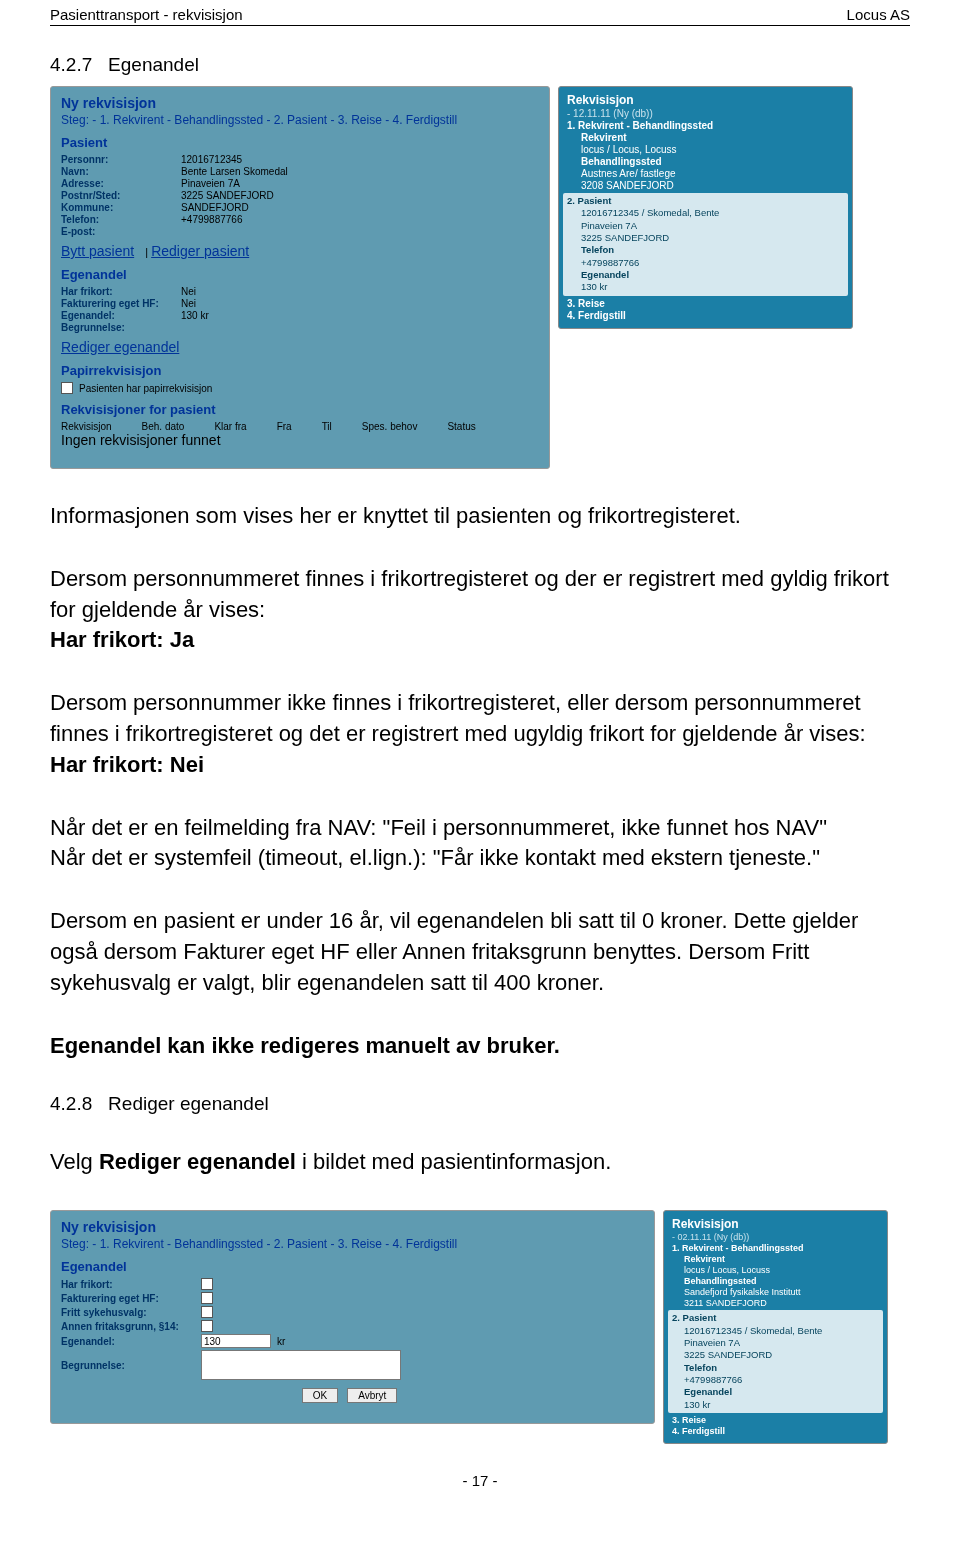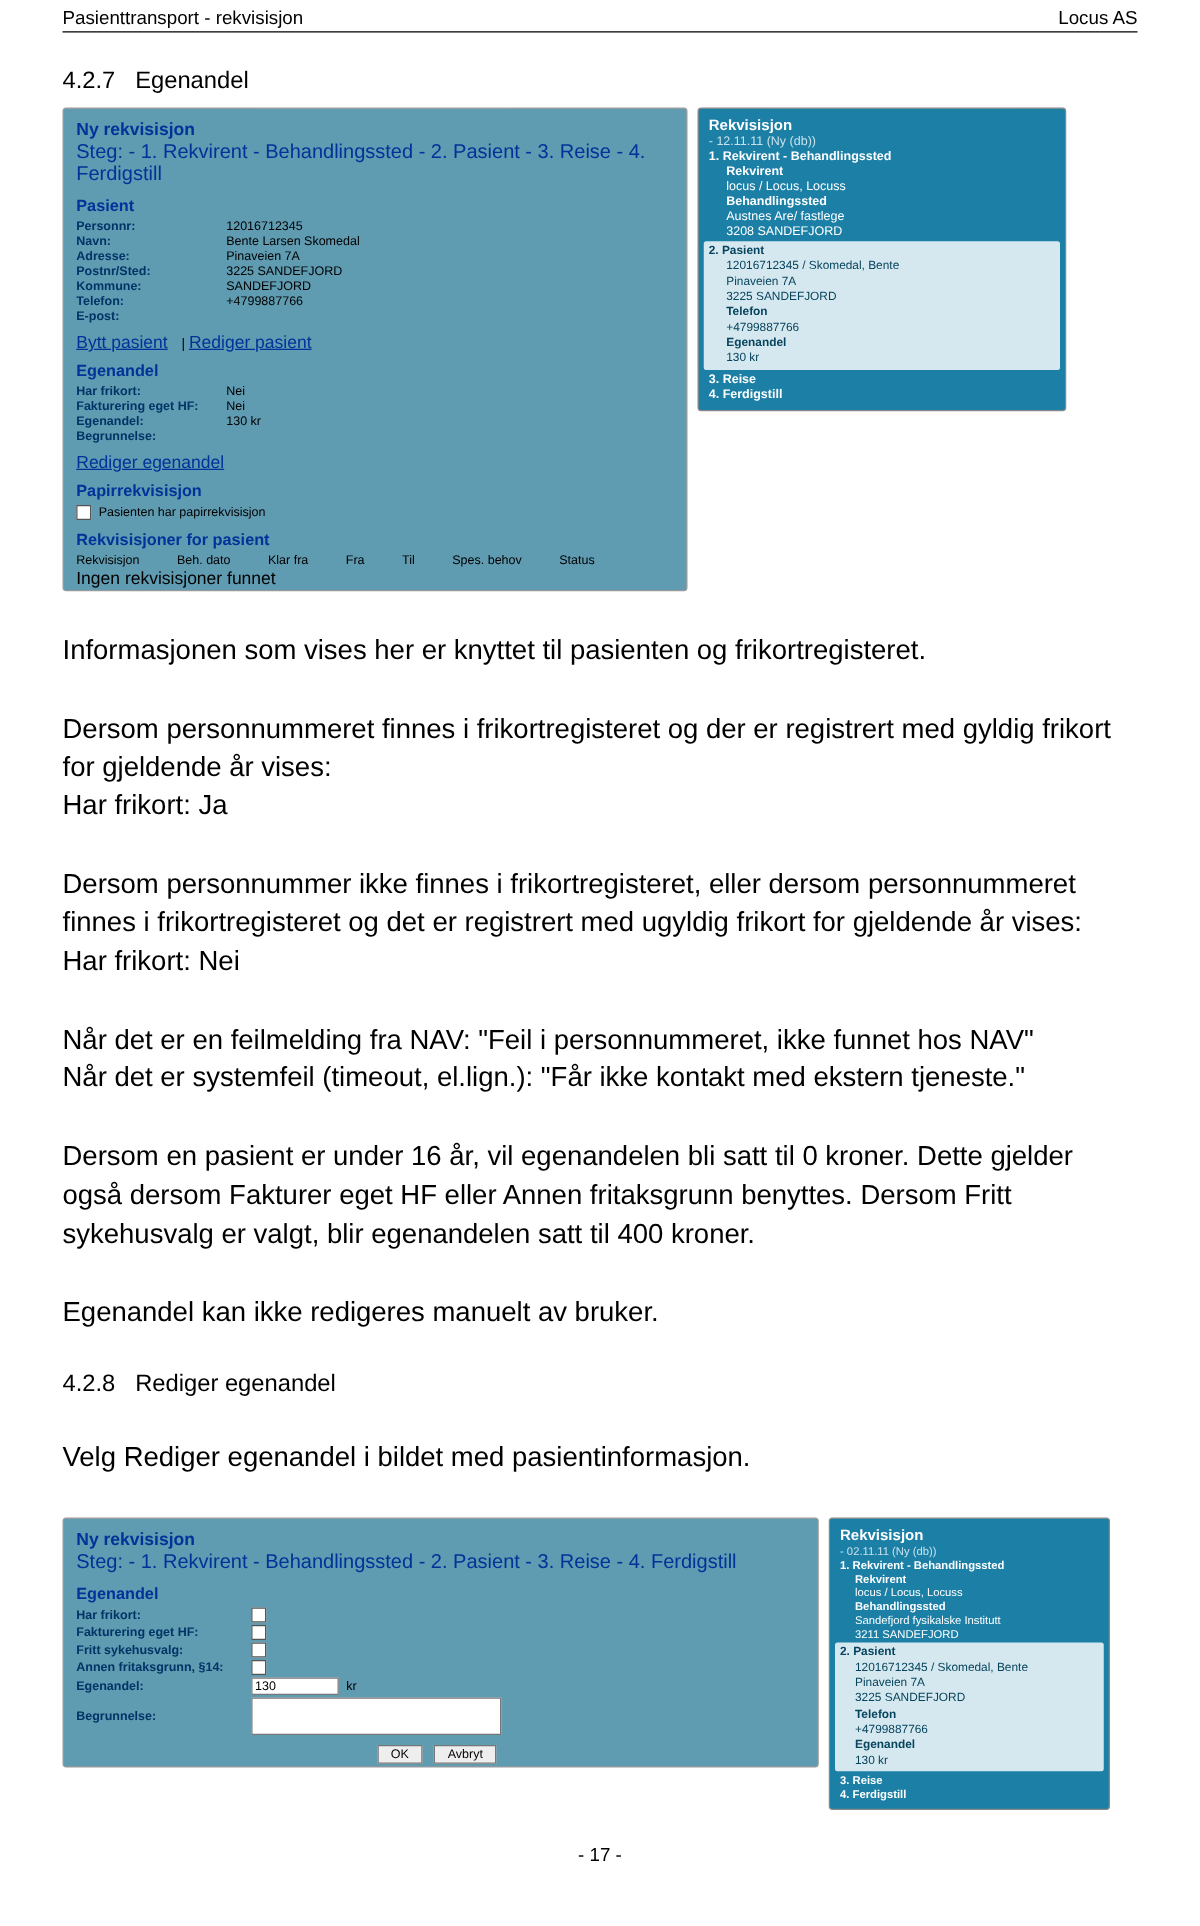--- a/index.html
+++ b/index.html
@@ -31,33 +31,33 @@
     display: flex;
     gap: 8px;
     align-items: flex-start;
     margin: 6px 0 22px 0;
   }
   .panel-left {
     width: 500px;
     border: 1px solid #999;
     background: #5f9bb1;
     border-radius: 3px;
-    padding: 6px 10px 2px 10px;
+    padding: 6px 10px 20px 10px;
     font-size: 11px;
     color: #000;
   }
   .panel-left.small2 { width: 605px; }
   .panel-left .h-title {
     color: #003399;
     font-weight: bold;
     font-size: 14px;
     margin: 2px 0 2px 0;
   }
   .panel-left .steps {
-    font-size: 16px;
+    font-size: 12px;
     color: #003399;
     margin-bottom: 6px;
   }
   .panel-left .sec-title {
     color: #003399;
     font-weight: bold;
     font-size: 13px;
     margin: 8px 0 4px 0;
   }
   .kv {
@@ -96,21 +96,21 @@
     font-size: 9.5px;
     line-height: 1.3;
   }
   .panel-right .active-step .bold { color:#06445d; font-weight: bold; }
   .panel-right .line { margin: 1px 0; }
   .body-text {
     font-size: 22px;
     line-height: 1.4;
     margin: 32px 0;
   }
-  .body-text b { font-weight: normal; text-align: center; }
+  .body-text b { font-weight: bold; text-align: center; }
   .page-num {
     text-align: center;
     font-size: 15px;
     margin-top: 28px;
   }
   .form-row { display:flex; align-items:center; font-size:10px; margin:2px 0; }
   .form-row .fk { width:140px; font-weight: bold; color:#003366;}
   .input-sm { width:70px; height:14px; background:#fff; border:1px solid #777; font-size:10px; padding:0 2px; }
   .btn { background:#eee; border:1px solid #777; font-size:10px; padding:1px 10px; margin-right:6px; }
   .btn-row { text-align:center; margin-top:8px; }

